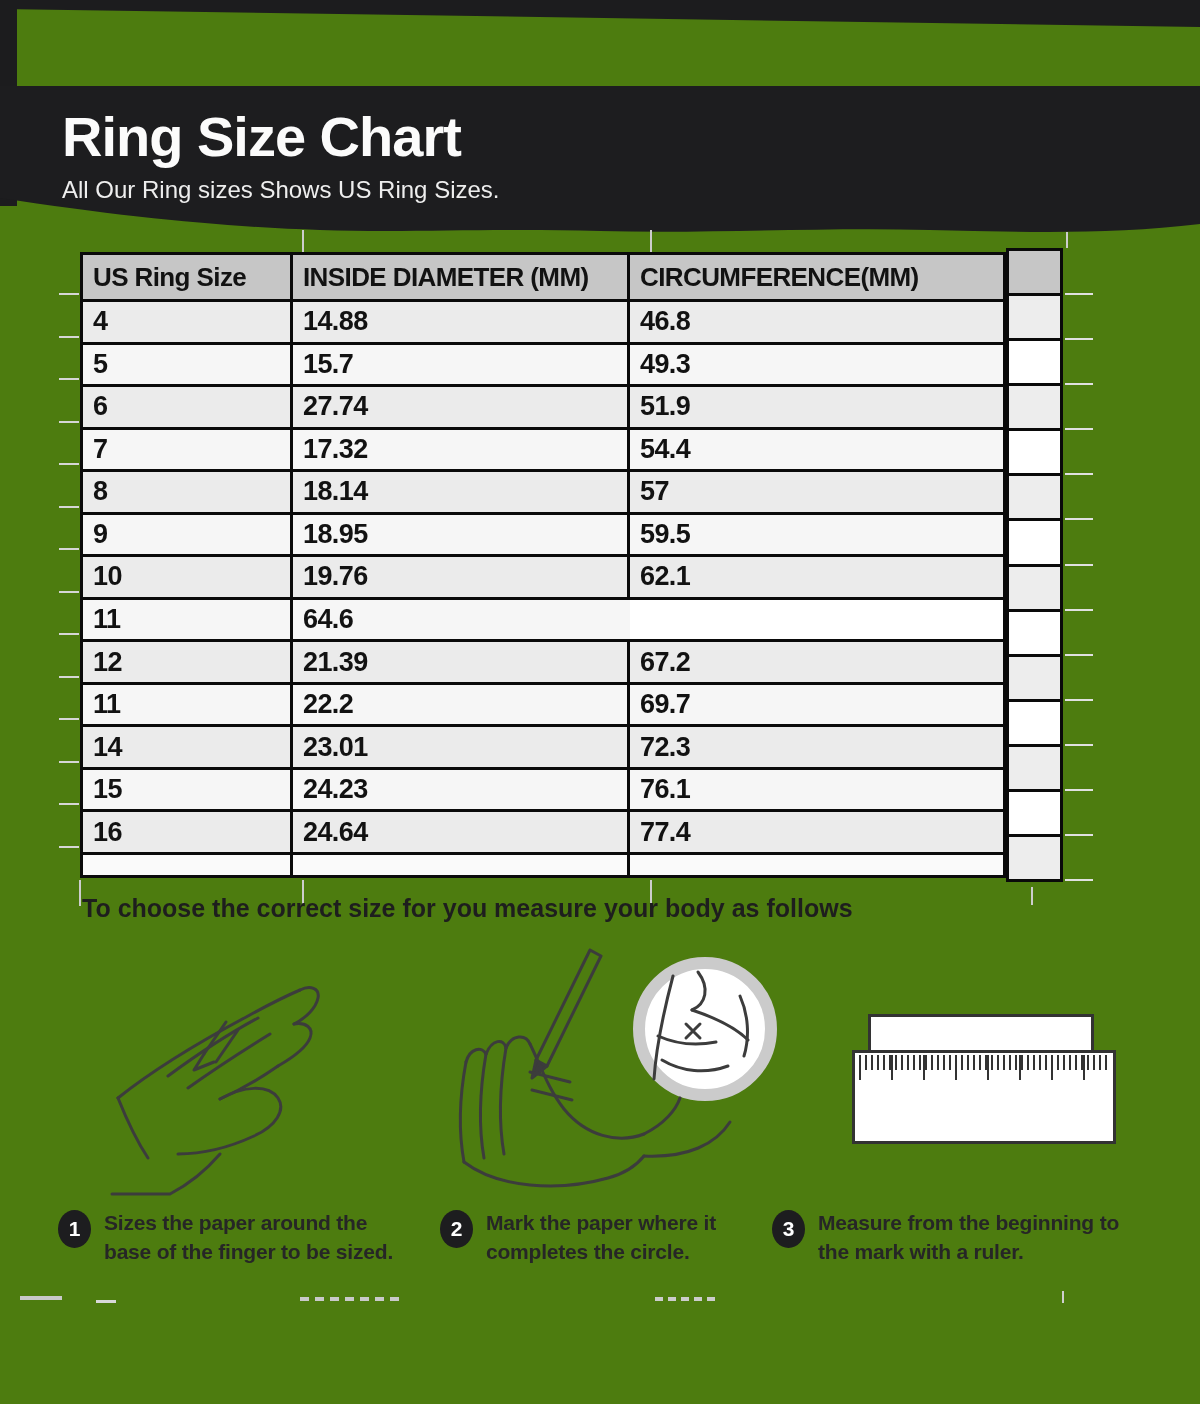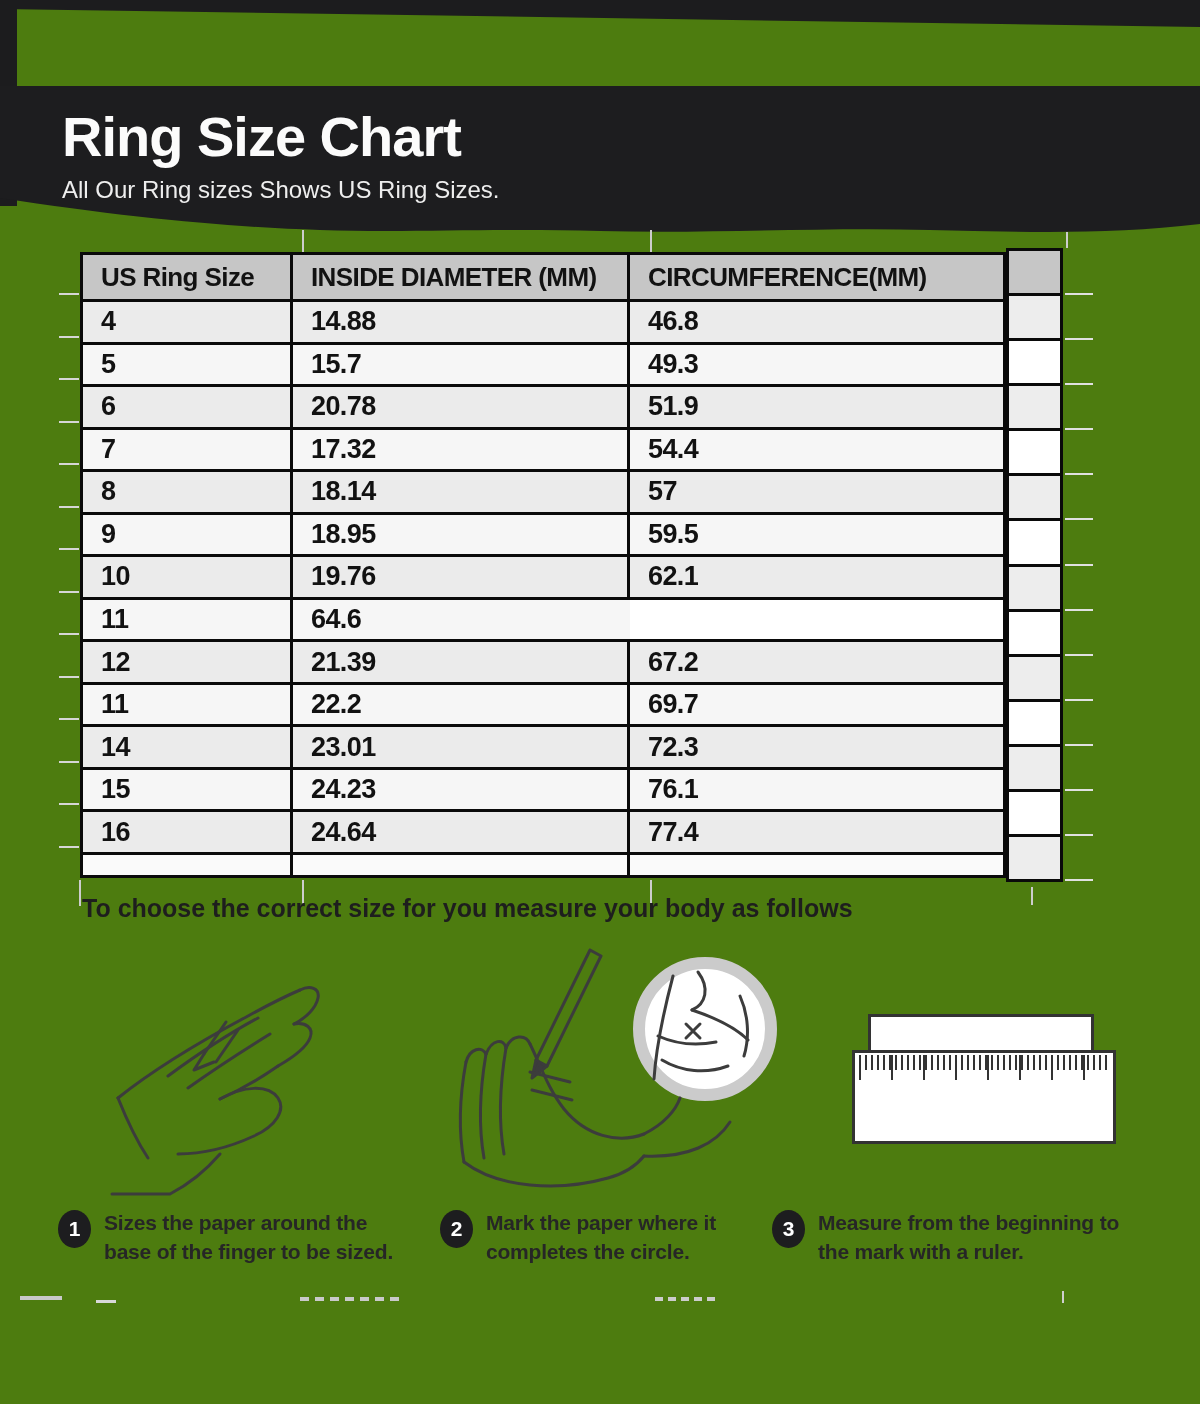--- a/index.html
+++ b/index.html
@@ -21,21 +21,21 @@
   .vseg{position:absolute;width:2px;background:#cdcdcd;}
   .bm{position:absolute;}
 
   
   .mtable{position:absolute;left:80px;top:252px;width:926px;height:626px;
           border:3px solid #0a0a0a;background:#fff;display:flex;flex-direction:column;box-sizing:border-box;}
   .trow{display:grid;grid-template-columns:210px 337px 1fr;border-bottom:3px solid #0a0a0a;position:relative;}
   .trow.hdr{flex:0 0 44px;}
   .trow.data{flex:1 1 auto;}
   .trow.empty{flex:0 0 20px;border-bottom:none;}
-  .tcell{display:flex;align-items:center;padding-left:18px;font-weight:bold;font-size:27px;
+  .tcell{display:flex;align-items:center;padding-left:10px;font-weight:bold;font-size:27px;
          letter-spacing:-0.6px;color:#121212;border-right:3px solid #0a0a0a;overflow:hidden;white-space:nowrap;}
   .tcell:last-child{border-right:none;}
   .trow.hdr .tcell{background:#c6c6c6;font-size:26px;}
   .trow.data:nth-child(even) .tcell{background:#ebebeb;}
   .trow.data:nth-child(odd) .tcell{background:#f6f6f6;}
   .trow.empty .tcell{background:#fafafa;}
   .trow.data::before,.trow.empty::before{content:'';position:absolute;left:-24px;top:-9px;
          width:20px;height:2px;background:#d6d6d6;}
 
   
@@ -105,21 +105,21 @@
       <div class="tcell">14.88</div>
       <div class="tcell">46.8</div>
     </div>
     <div class="trow data">
       <div class="tcell">5</div>
       <div class="tcell">15.7</div>
       <div class="tcell">49.3</div>
     </div>
     <div class="trow data">
       <div class="tcell">6</div>
-      <div class="tcell">20.78</div>
+      <div class="tcell">27.74</div>
       <div class="tcell">51.9</div>
     </div>
     <div class="trow data">
       <div class="tcell">7</div>
       <div class="tcell">17.32</div>
       <div class="tcell">54.4</div>
     </div>
     <div class="trow data">
       <div class="tcell">8</div>
       <div class="tcell">18.14</div>

